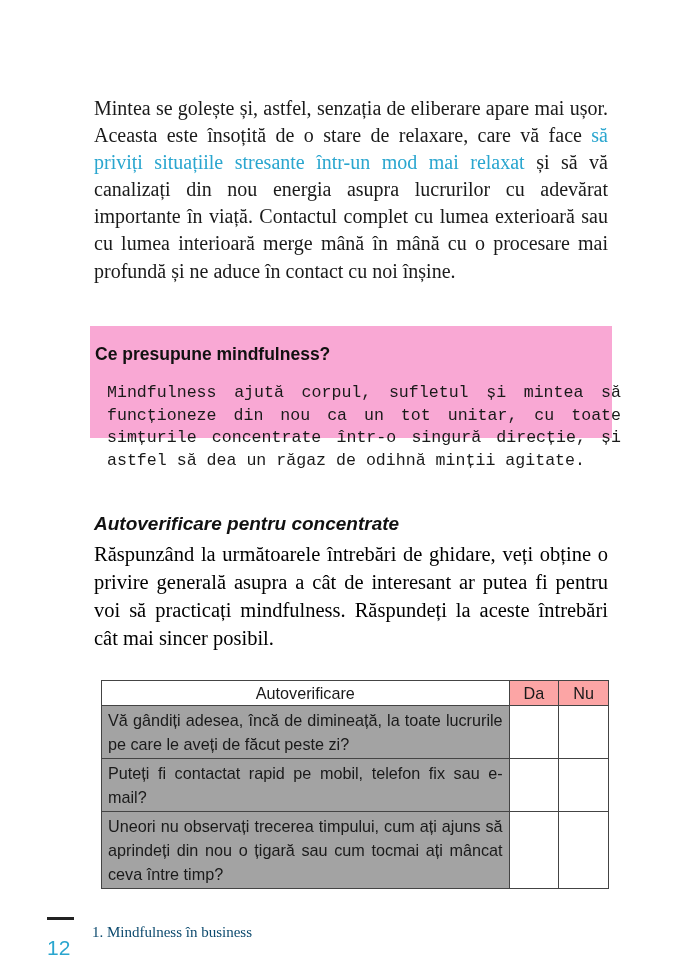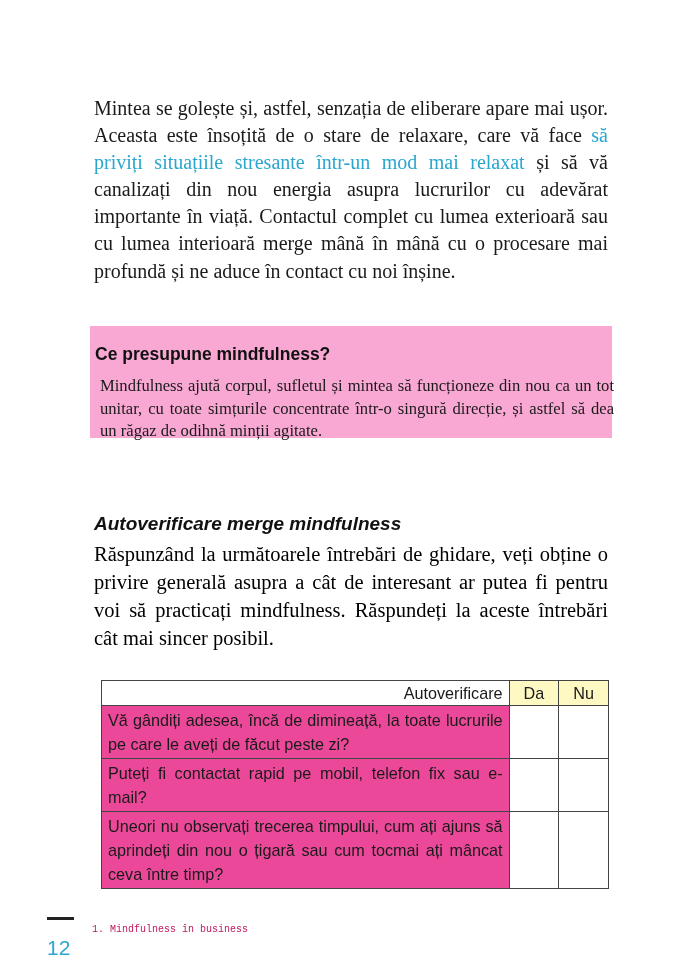--- a/index.html
+++ b/index.html
@@ -18,23 +18,23 @@
     position: absolute; left: 90px; top: 326px; width: 522px; height: 112px;
     background: #f9a8d4;
   }
   .infobox .title {
     position: absolute; left: 5px; top: 18px;
     font-family: "Liberation Sans", "DejaVu Sans", sans-serif;
     font-weight: bold; font-size: 17.5px; color: #111; margin: 0;
   }
   .infobox .body {
     position: absolute; left: 5px; top: 44px; width: 514px;
-    font-family: Liberation Serif, serif;
+    font-family: Liberation Mono, monospace;
     font-size: 16.6px; line-height: 22.6px; color: #1a1a1a;
-    text-align: justify; margin: 5px;
+    text-align: justify; margin: 12px;
   }
 
   .sec-title {
     position: absolute; left: 94px; top: 513px;
     font-family: "Liberation Sans", "DejaVu Sans", sans-serif;
     font-weight: bold; font-style: italic; font-size: 19px; color: #111; margin: 0;
   }
   .sec-para {
     position: absolute; left: 94px; top: 540px; width: 514px;
     font-family: "Liberation Serif", "DejaVu Serif", serif;
@@ -45,54 +45,54 @@
   table.check {
     position: absolute; left: 101px; top: 680px; width: 508px;
     border-collapse: collapse;
     font-family: "Liberation Sans", "DejaVu Sans", sans-serif;
     font-size: 16.2px; color: #1a1a1a;
   }
   table.check td, table.check th {
     border: 1.5px solid #444;
     padding: 1px 6px; vertical-align: top; font-weight: normal;
   }
-  table.check th { text-align: right; height: 22px; line-height: 22px; }
+  table.check th { text-align: center; height: 22px; line-height: 22px; }
   table.check th.hq { background: #ffffff; }
-  table.check th.hc { background: #fef9c3; text-align: left; padding: 1px 14px; }
-  table.check td.q { background: #ec4899; line-height: 24px; text-align: justify; width: 417px; padding: 2px 6px; }
+  table.check th.hc { background: #fca5a5; text-align: left; padding: 1px 14px; }
+  table.check td.q { background: #a3a3a3; line-height: 24px; text-align: justify; width: 417px; padding: 2px 6px; }
   table.check td.a { background: #ffffff; width: 36px; }
   table.check col.cq { width: 429px; }
   table.check col.cda { width: 40px; }
   table.check col.cnu { width: 39px; }
 
   .footer-num {
     position: absolute; left: 47px; top: 917px; width: 27px;
     border-top: 3px solid #222;
     font-family: "Liberation Sans", "DejaVu Sans", sans-serif;
     font-size: 21px; color: #2aa6cf; padding-top: 15px; line-height: 26px; text-align: left;
   }
   .footer-label {
     position: absolute; left: 92px; top: 924px;
-    font-family: Liberation Mono, monospace;
-    font-size: 10px; color: #be185d;
+    font-family: Liberation Serif, serif;
+    font-size: 15px; color: #0c4a6e;
   }
 </style>
 </head>
 <body>
 
 <div class="page">
 
   <p class="para"><span>Mintea se golește și, astfel, senzația de eliberare apare mai ușor. Aceasta este însoțită de o stare de relaxare, care vă face </span><span class="hl">să priviți situațiile stresante într-un mod mai relaxat</span><span> și să vă canalizați din nou energia asupra lucrurilor cu adevărat importante în viață. Contactul complet cu lumea exterioară sau cu lumea interioară merge mână în mână cu o procesare mai profundă și ne aduce în contact cu noi înșine.</span></p>
 
   <div class="infobox">
     <p class="title">Ce presupune mindfulness?</p>
     <p class="body">Mindfulness ajută corpul, sufletul și mintea să funcționeze din nou ca un tot unitar, cu toate simțurile concentrate într-o singură direcție, și astfel să dea un răgaz de odihnă minții agitate.</p>
   </div>
 
-  <p class="sec-title">Autoverificare merge mindfulness</p>
+  <p class="sec-title">Autoverificare pentru concentrate</p>
   <p class="sec-para">Răspunzând la următoarele întrebări de ghidare, veți obține o privire generală asupra a cât de interesant ar putea fi pentru voi să practicați mindfulness. Răspundeți la aceste întrebări cât mai sincer posibil.</p>
 
   <table class="check">
     <colgroup>
         <col class="cq">
         <col class="cda">
         <col class="cnu">
       </colgroup>
     <tbody>
         <tr>

